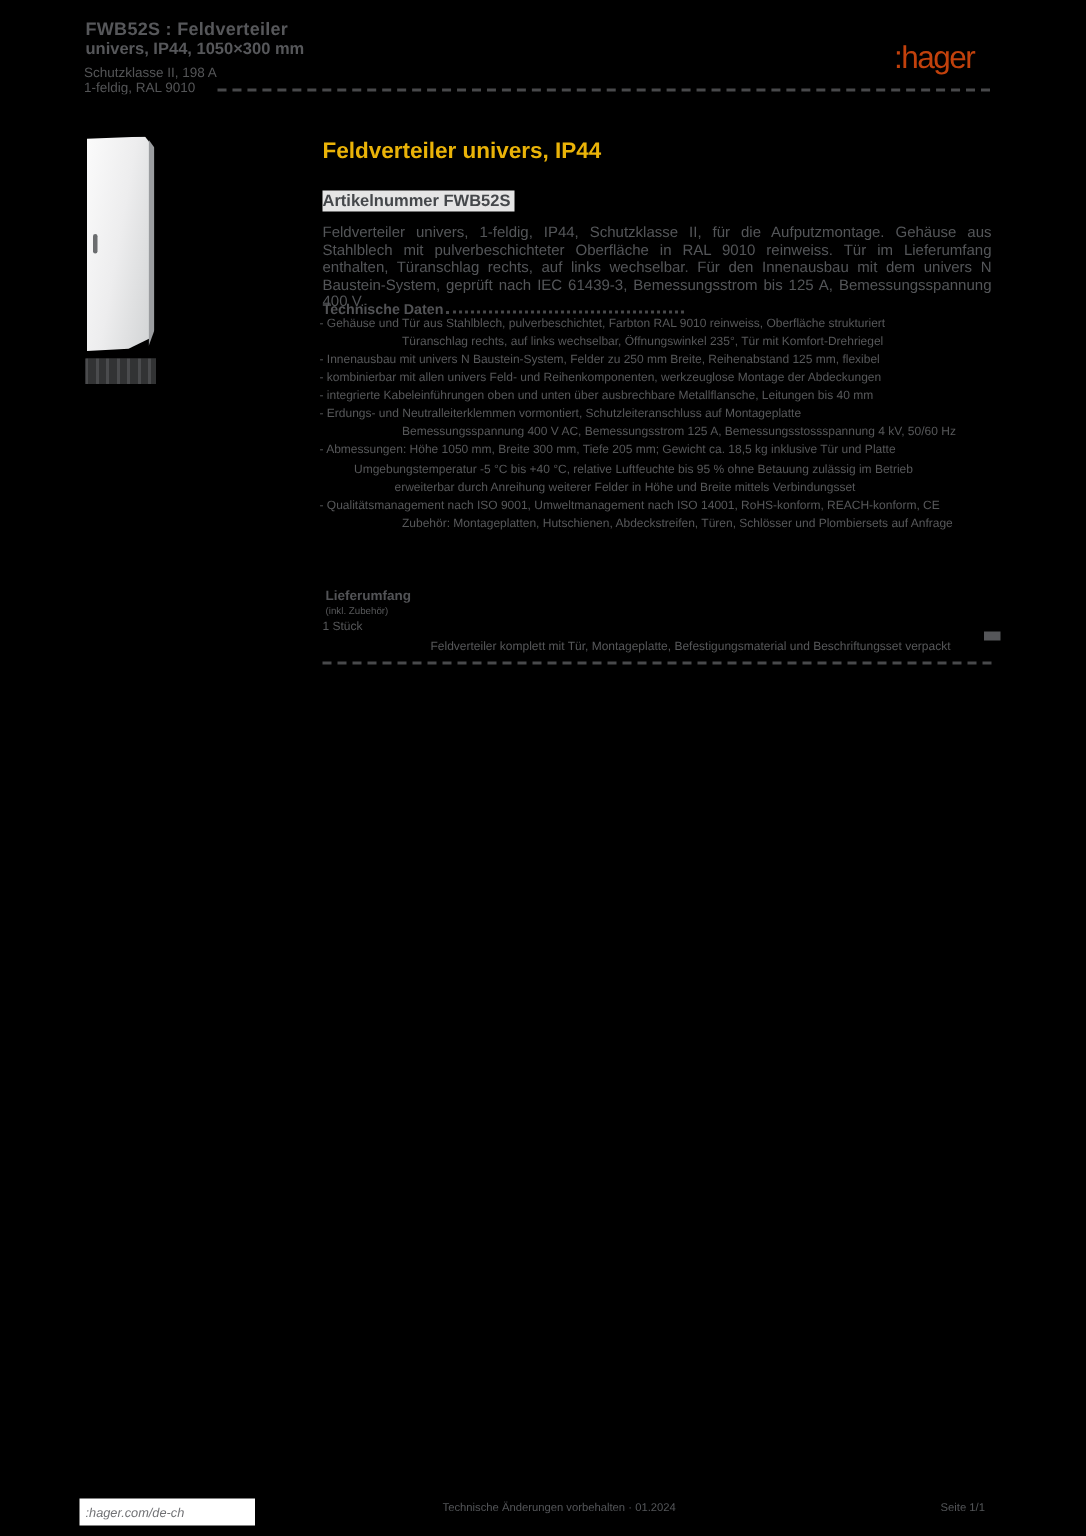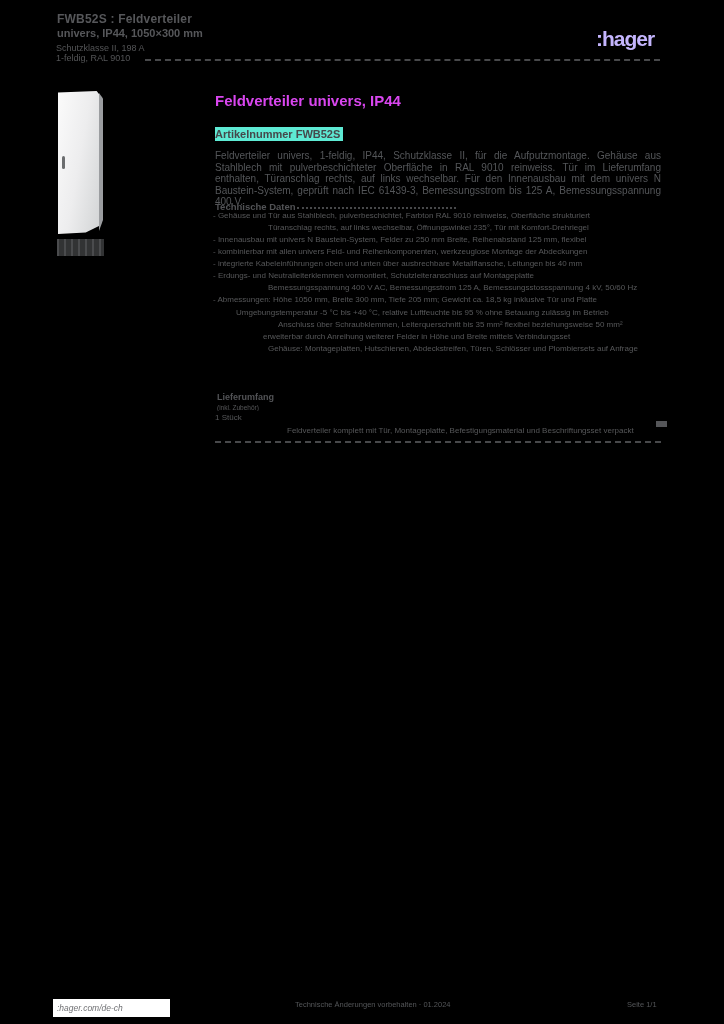--- a/index.html
+++ b/index.html
@@ -7,36 +7,36 @@
         font-family:"Liberation Sans",sans-serif;color:#58595b;}
   .abs{position:absolute;}
   .nowrap{white-space:nowrap;overflow:hidden;}
 
   
   .hdr-title{left:57px;top:12px;font-size:12px;font-weight:bold;color:#56575a;letter-spacing:.2px;}
   .hdr-sub{left:57px;top:27px;font-size:11px;font-weight:bold;color:#56575a;}
   .hdr-meta1{left:56px;top:43px;font-size:9px;color:#545557;}
   .hdr-meta2{left:56px;top:53px;font-size:9px;color:#545557;}
   .hdr-rule{left:145px;top:59px;width:515px;border-top:2px dashed #48494b;}
-  .logo{left:596px;top:27px;font-size:21px;font-weight:bold;color:#c4b5fd;letter-spacing:-1px;}
+  .logo{left:596px;top:27px;font-size:21px;font-weight:normal;color:#c2410c;letter-spacing:-1px;}
 
   
   .door-wrap{left:57px;top:89px;width:50px;height:150px;}
   .door-front{position:absolute;left:1px;top:2px;width:42px;height:143px;
       background:linear-gradient(100deg,#fbfbfb 0%,#ededee 50%,#d2d4d5 100%);
       clip-path:polygon(0 1%,92% 0,100% 3%,100% 94%,66% 99%,0 100%);}
   .door-edge{position:absolute;left:42px;top:4px;width:4px;height:138px;background:#9b9da0;
       clip-path:polygon(0 0,100% 4%,100% 92%,0 100%);}
   .door-handle{position:absolute;left:5px;top:67px;width:3px;height:13px;background:#6b6d6f;border-radius:2px;}
   .img-base{left:57px;top:239px;width:47px;height:17px;background:#323334;
       background-image:repeating-linear-gradient(90deg,#4a4b4d 0 2px,#323334 2px 7px);}
 
   
-  .h1{left:215px;top:92px;font-size:15px;font-weight:bold;color:#d946ef;}
-  .artbar{left:215px;top:127px;font-size:11px;font-weight:bold;color:#45484b;background:#5eead4;
+  .h1{left:215px;top:92px;font-size:15px;font-weight:bold;color:#eab308;}
+  .artbar{left:215px;top:127px;font-size:11px;font-weight:bold;color:#45484b;background:#e5e5e5;
           padding:1px 3px 1px 0;}
   .descr{left:215px;top:150px;width:446px;font-size:10px;line-height:11.5px;color:#545659;
          text-align:justify;}
   .sec1{left:215px;top:201px;font-size:9.5px;font-weight:bold;color:#525356;}
   .leader{left:297px;top:207px;width:159px;border-top:2px dotted #47484a;}
 
   .features{left:213px;top:210px;width:456px;}
   .frow{height:12.07px;line-height:12px;font-size:8px;color:#57585a;white-space:nowrap;overflow:hidden;}
   .ind1{padding-left:23px;} .ind2{padding-left:50px;} .ind3{padding-left:55px;}
   .ind4{padding-left:65px;}
@@ -84,23 +84,23 @@
   <div class="abs features">
     <div class="frow">- Gehäuse und Tür aus Stahlblech, pulverbeschichtet, Farbton RAL 9010 reinweiss, Oberfläche strukturiert</div>
     <div class="frow ind3">Türanschlag rechts, auf links wechselbar, Öffnungswinkel 235°, Tür mit Komfort-Drehriegel</div>
     <div class="frow">- Innenausbau mit univers N Baustein-System, Felder zu 250 mm Breite, Reihenabstand 125 mm, flexibel</div>
     <div class="frow">- kombinierbar mit allen univers Feld- und Reihenkomponenten, werkzeuglose Montage der Abdeckungen</div>
     <div class="frow">- integrierte Kabeleinführungen oben und unten über ausbrechbare Metallflansche, Leitungen bis 40 mm</div>
     <div class="frow">- Erdungs- und Neutralleiterklemmen vormontiert, Schutzleiteranschluss auf Montageplatte</div>
     <div class="frow ind3">Bemessungsspannung 400 V AC, Bemessungsstrom 125 A, Bemessungsstossspannung 4 kV, 50/60 Hz</div>
     <div class="frow">- Abmessungen: Höhe 1050 mm, Breite 300 mm, Tiefe 205 mm; Gewicht ca. 18,5 kg inklusive Tür und Platte</div>
     <div class="frow ind1">Umgebungstemperatur -5 °C bis +40 °C, relative Luftfeuchte bis 95 % ohne Betauung zulässig im Betrieb</div>
-    <div class="frow ind4">Anschluss über Schraubklemmen, Leiterquerschnitt bis 35 mm² flexibel beziehungsweise 50 mm²</div>
     <div class="frow ind2">erweiterbar durch Anreihung weiterer Felder in Höhe und Breite mittels Verbindungsset</div>
-    <div class="frow ind3">Gehäuse: Montageplatten, Hutschienen, Abdeckstreifen, Türen, Schlösser und Plombiersets auf Anfrage</div>
+    <div class="frow">- Qualitätsmanagement nach ISO 9001, Umweltmanagement nach ISO 14001, RoHS-konform, REACH-konform, CE</div>
+    <div class="frow ind3">Zubehör: Montageplatten, Hutschienen, Abdeckstreifen, Türen, Schlösser und Plombiersets auf Anfrage</div>
   </div>
 
   <div class="abs sec2 nowrap">Lieferumfang</div>
   <div class="abs sec2note nowrap">(inkl. Zubehör)</div>
   <div class="abs del-qty nowrap">1 Stück</div>
   <div class="abs del-row">Feldverteiler komplett mit Tür, Montageplatte, Befestigungsmaterial und Beschriftungsset verpackt</div>
   <div class="abs corner-mark"></div>
   <div class="abs bottom-rule"></div>
 
   <div class="abs f-box">

